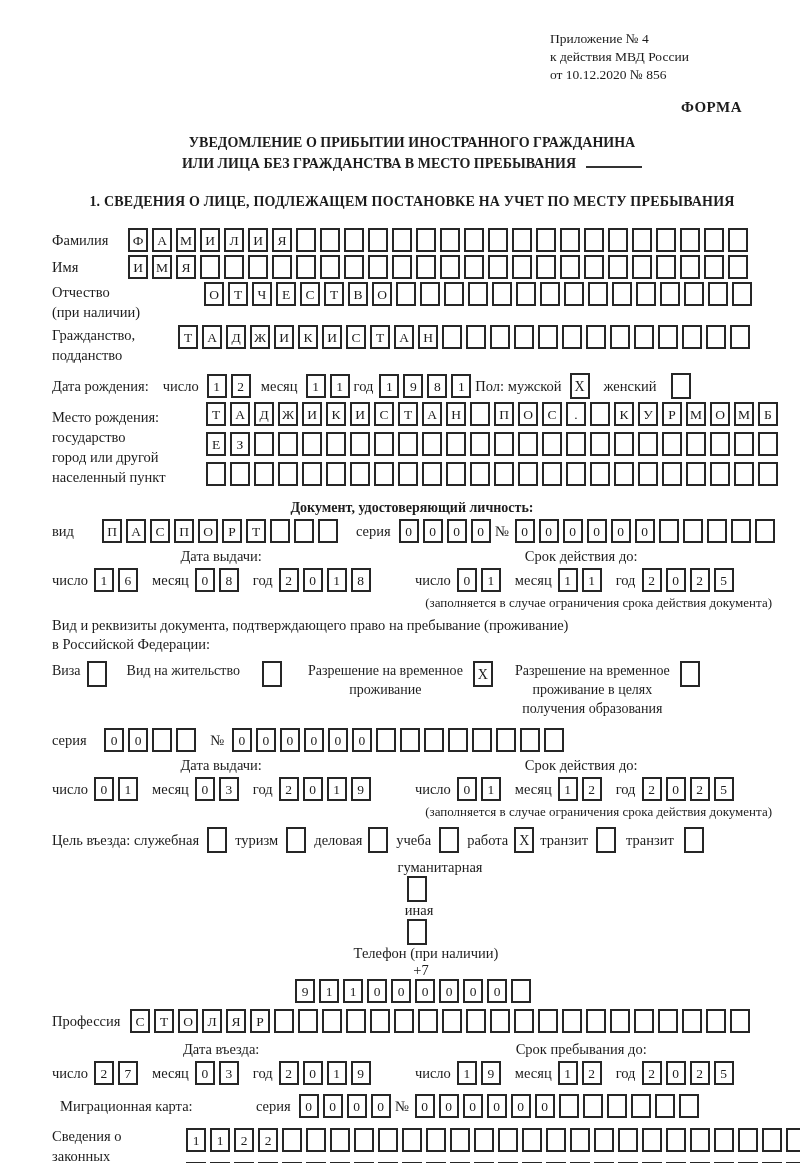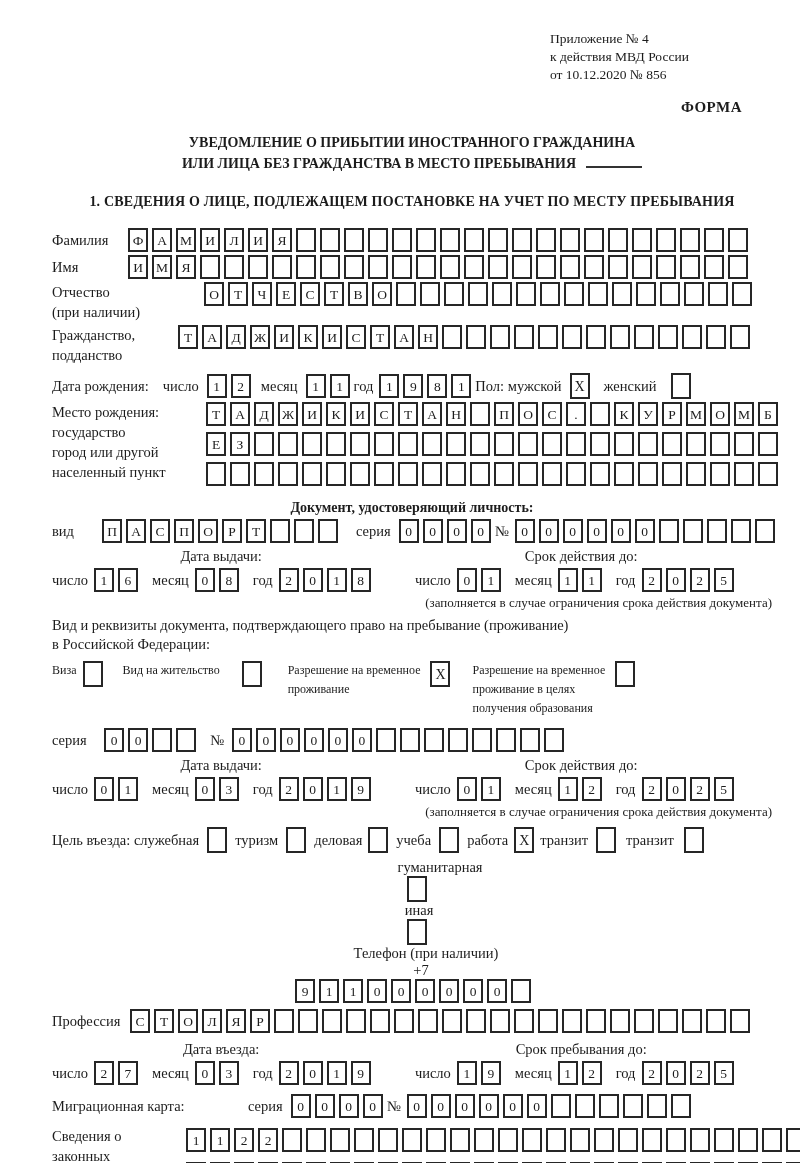--- a/index.html
+++ b/index.html
@@ -47,21 +47,21 @@
   .dhalf-r{flex:0 0 53%;}
   .dcap{text-align:center;font-size:14.5px;margin-bottom:3px;}
   .drow{display:flex;align-items:center;}
   .dgroup{display:flex;align-items:center;margin-right:10px;}
   .dgroup .dlbl{font-size:14.5px;margin-right:6px;}
   .note{font-size:13px;text-align:right;margin-top:3px;}
   .plain{font-size:14.5px;margin-top:6px;}
   
   .optrow{display:flex;align-items:flex-start;margin-top:8px;}
   .opt{display:flex;align-items:flex-start;}
-  .opt .txt{font-size:12px;line-height:19px;}
+  .opt .txt{font-size:14px;line-height:19px;text-align:center;}
   .opt .checkbox{margin-left:10px;}
   .legal-note{font-size:13px;margin-top:4px;margin-left:150px;}
 </style>
 </head>
 <body>
 
 <div class="page">
 
   <div class="appendix">
     <div>Приложение № 4</div>
@@ -225,21 +225,21 @@
         <span class="cell">9</span>
         <span class="cell">8</span>
         <span class="cell">1</span>
       </span>
     <span class="lbl">Пол: мужской</span>
     <span class="checkbox gap8">X</span>
     <span class="lbl gap14">женский</span>
     <span class="checkbox gap14"></span>
   </div>
 
-  <div class="frow start" style="">
+  <div class="frow start" style="align-items:center;">
     <span class="lblblock w155">
       <div>Место рождения:</div>
       <div>государство</div>
       <div>город или другой</div>
       <div>населенный пункт</div>
     </span>
     <span class="rowstack">
       <span class="cells">
           <span class="cell">Т</span>
           <span class="cell">А</span>
@@ -659,21 +659,21 @@
               <span class="cell">0</span>
               <span class="cell">2</span>
               <span class="cell">5</span>
             </span>
         </span>
       </div>
     </div>
   </div>
 
   <div class="frow" style="margin-top:9px;">
-    <span class="lbl" style="width:196px;">Миграционная карта:</span>
+    <span class="lbl" style="width:196px;margin-left:8px;">Миграционная карта:</span>
     <span class="lbl">серия</span>
     <span class="cells gap8">
         <span class="cell">0</span>
         <span class="cell">0</span>
         <span class="cell">0</span>
         <span class="cell">0</span>
       </span>
     <span class="lbl">№</span>
     <span class="cells gap6">
         <span class="cell">0</span>

